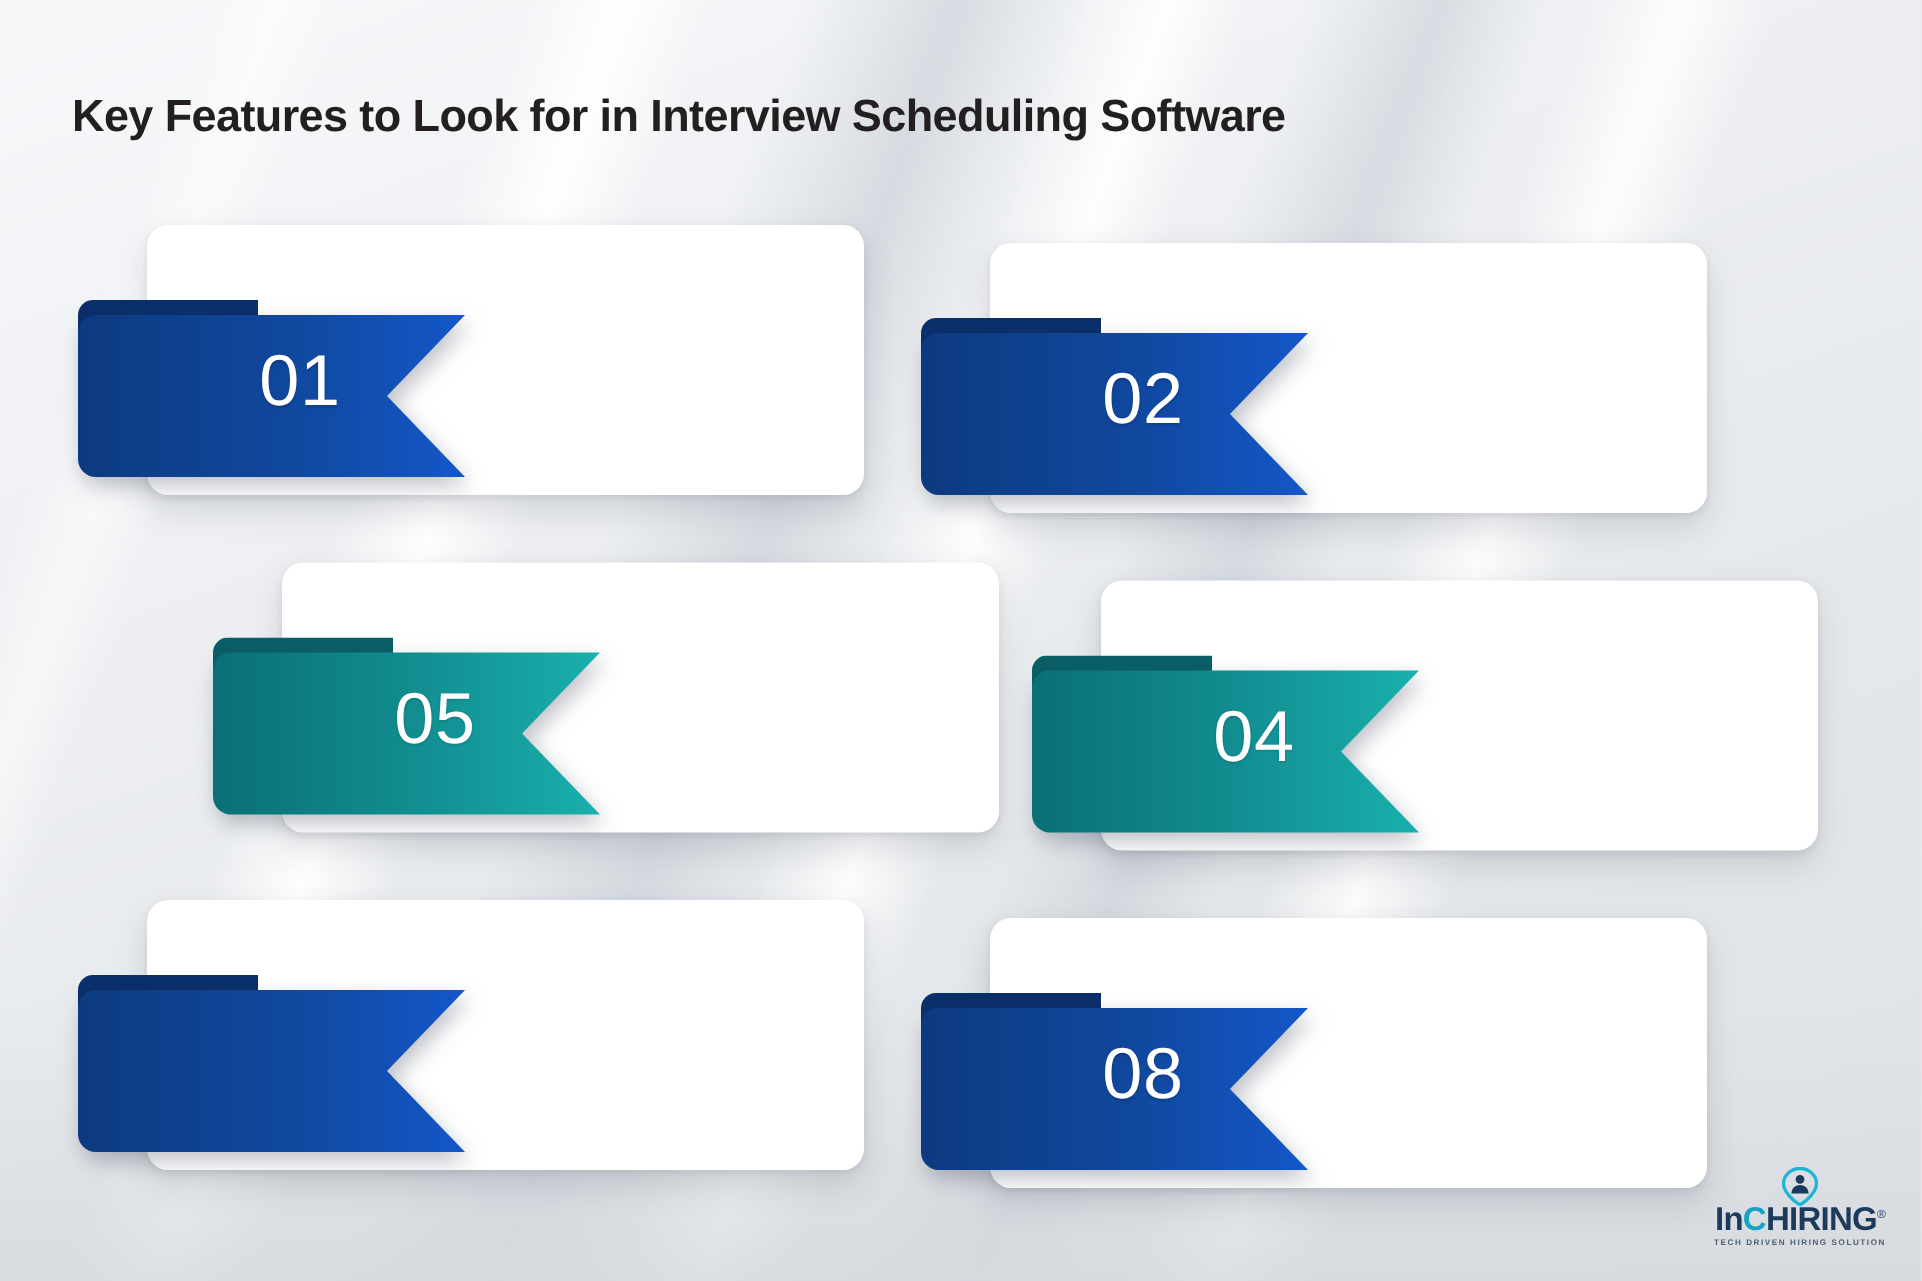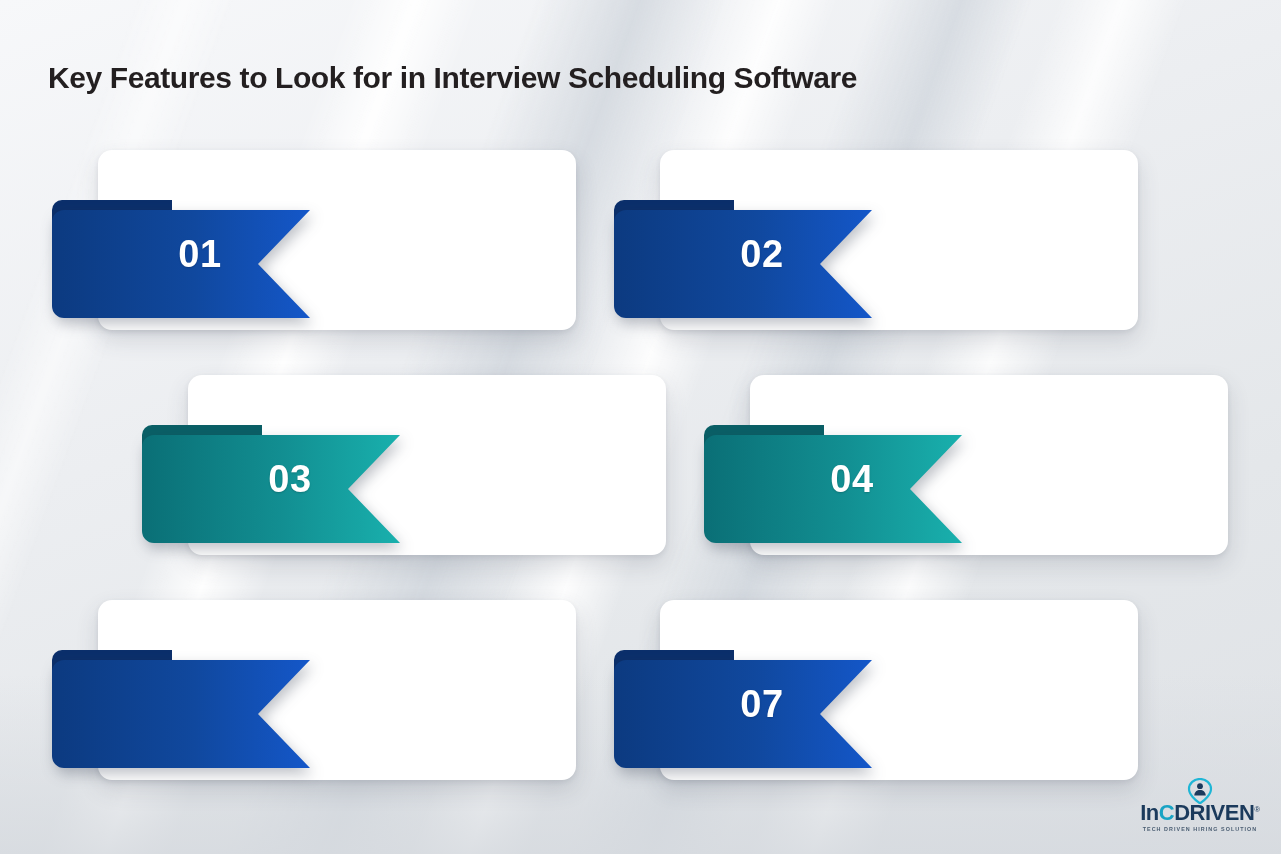--- a/index.html
+++ b/index.html
@@ -75,23 +75,23 @@
     height: 225px;
   }
   .row.row-indent { padding-left: 90px; }
 
   .card-wrap {
     position: absolute;
     width: 478px;
     height: 180px;
   }
   .card-wrap.col-a { left: 98px; }
-  .card-wrap.col-b { left: 660px; }
+  .card-wrap.col-b { left: 660px; margin-top: 12px; }
   .row-indent .card-wrap.col-a { left: 188px; }
-  .row-indent .card-wrap.col-b { left: 750px; }
+  .row-indent .card-wrap.col-b { left: 734px; }
 
   .card {
     position: absolute;
     left: 0; top: 0;
     width: 478px;
     height: 180px;
     background: #ffffff;
     border-radius: 14px;
     box-shadow: 0 10px 22px rgba(60,70,90,.16), 0 2px 5px rgba(60,70,90,.10);
     z-index: 1;
@@ -143,22 +143,22 @@
   .ribbon-num {
     position: absolute;
     left: 14px;
     top: 60px;
     width: 176px;
     height: 88px;
     display: flex;
     align-items: center;
     justify-content: center;
     color: #ffffff;
-    font-size: 38px;
-    font-weight: bold;
+    font-size: 48px;
+    font-weight: normal;
     letter-spacing: 0.5px;
     z-index: 3;
     text-shadow: 0 1px 2px rgba(0,0,0,.18);
     pointer-events: none;
   }
 
   
   #logo {
     position: absolute;
     right: 20px;
@@ -281,21 +281,21 @@
             <defs>
                 <linearGradient id="g3" x1="0" y1="0" x2="1" y2="0">
               <stop offset="0%" stop-color="#0a6f76"></stop>
                   <stop offset="55%" stop-color="#128f92"></stop>
                   <stop offset="100%" stop-color="#19b0ad"></stop>
             </linearGradient>
               </defs>
             <path d="M12 0 H258 L206 54 L258 108 H12 A12 12 0 0 1 0 96 V12 A12 12 0 0 1 12 0 Z" fill="url(#g3)"></path>
           </svg>
         </div>
-        <div class="ribbon-num">03</div>
+        <div class="ribbon-num">05</div>
         <div class="card-text">
           <div class="card-title" style="color:#0d9199">Automated Reminders</div>
           <div class="card-desc">Sends SMS and email notifications to reduce no-shows.</div>
         </div>
       </div>
 
       <div class="card-wrap col-b">
         <div class="card"></div>
         <div class="ribbon-fold">
           <svg viewBox="0 0 120 22" preserveAspectRatio="none">
@@ -362,34 +362,34 @@
             <defs>
                 <linearGradient id="g6" x1="0" y1="0" x2="1" y2="0">
               <stop offset="0%" stop-color="#0c3a80"></stop>
                   <stop offset="55%" stop-color="#10489e"></stop>
                   <stop offset="100%" stop-color="#1457c9"></stop>
             </linearGradient>
               </defs>
             <path d="M12 0 H258 L206 54 L258 108 H12 A12 12 0 0 1 0 96 V12 A12 12 0 0 1 12 0 Z" fill="url(#g6)"></path>
           </svg>
         </div>
-        <div class="ribbon-num">07</div>
+        <div class="ribbon-num">08</div>
         <div class="card-text">
           <div class="card-title" style="color:#1454b8">Mobile Accessibility</div>
           <div class="card-desc">Ensures easy use on smartphones for recruiters and candidates.</div>
         </div>
       </div>
 
     </div>
 
   </div>
 
   <div id="logo">
     <svg id="logo-pin" width="28" height="26" viewBox="0 0 28 26">
       <path d="M14 1 C7.9 1 3 5.5 3 11 C3 16.4 9.4 22.5 13.2 24.7 A1.5 1.5 0 0 0 14.8 24.7 C18.6 22.5 25 16.4 25 11 C25 5.5 20.1 1 14 1 Z" fill="none" stroke="#1fb6d6" stroke-width="2.2"></path>
       <circle cx="14" cy="8.2" r="2.9" fill="#1b3a5c"></circle>
       <path d="M8.2 17.6 C8.6 13.8 10.9 12 14 12 C17.1 12 19.4 13.8 19.8 17.6 Z" fill="#1b3a5c"></path>
     </svg>
-    <div class="logo-word"><span>In</span><span class="hl">C</span><span>DRIVEN</span><span class="logo-reg">®</span></div>
+    <div class="logo-word"><span>In</span><span class="hl">C</span><span>HIRING</span><span class="logo-reg">®</span></div>
     <div class="logo-tag">TECH DRIVEN HIRING SOLUTION</div>
   </div>
 
 </div>
 
 </body></html>

